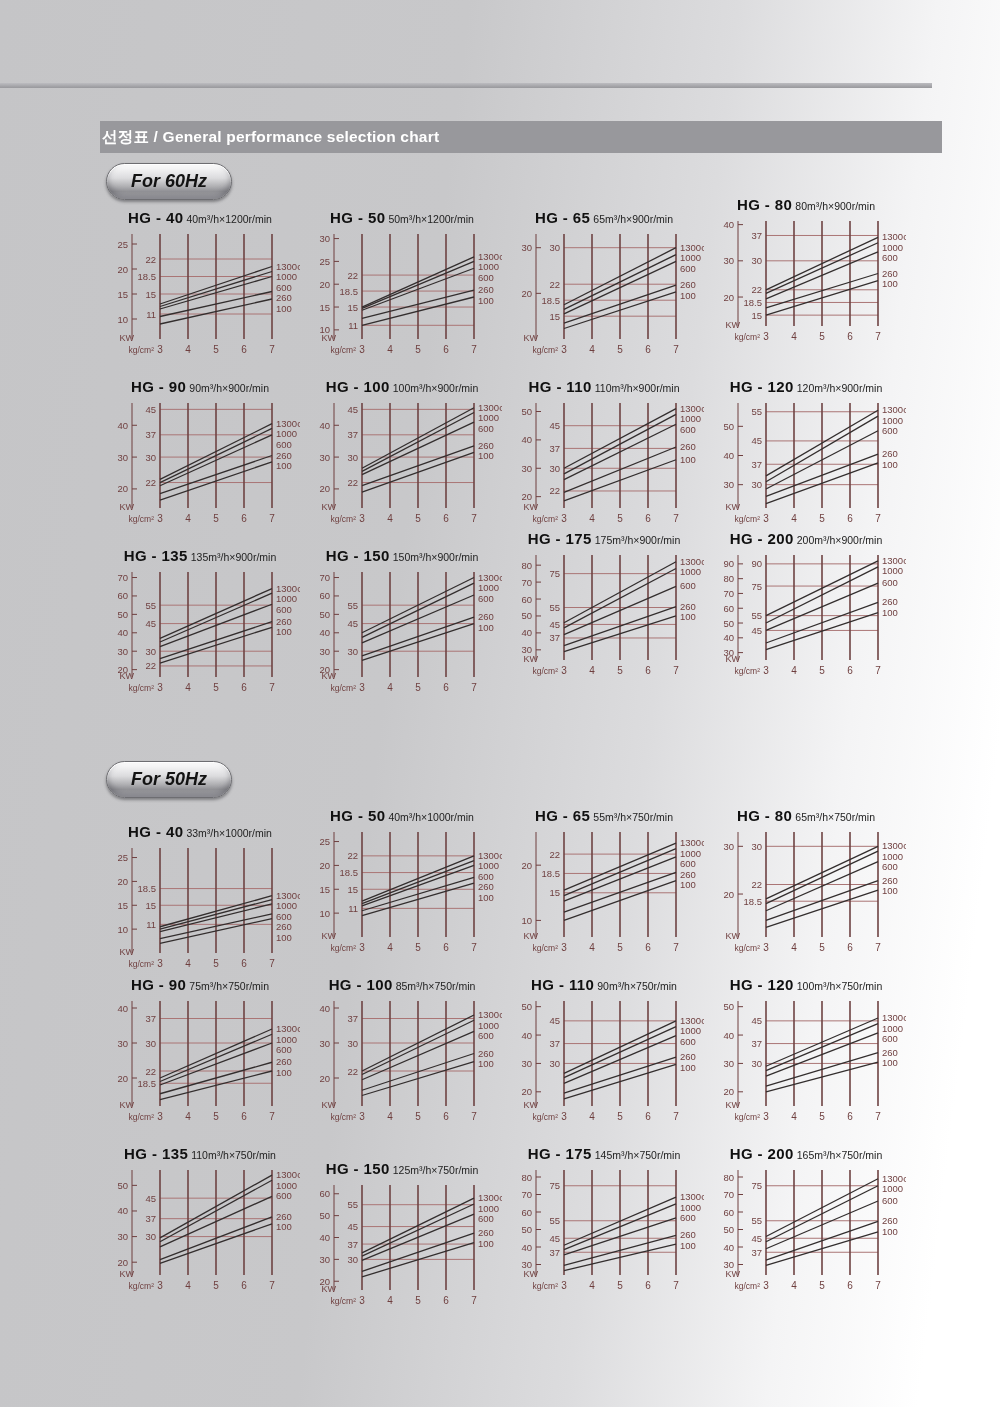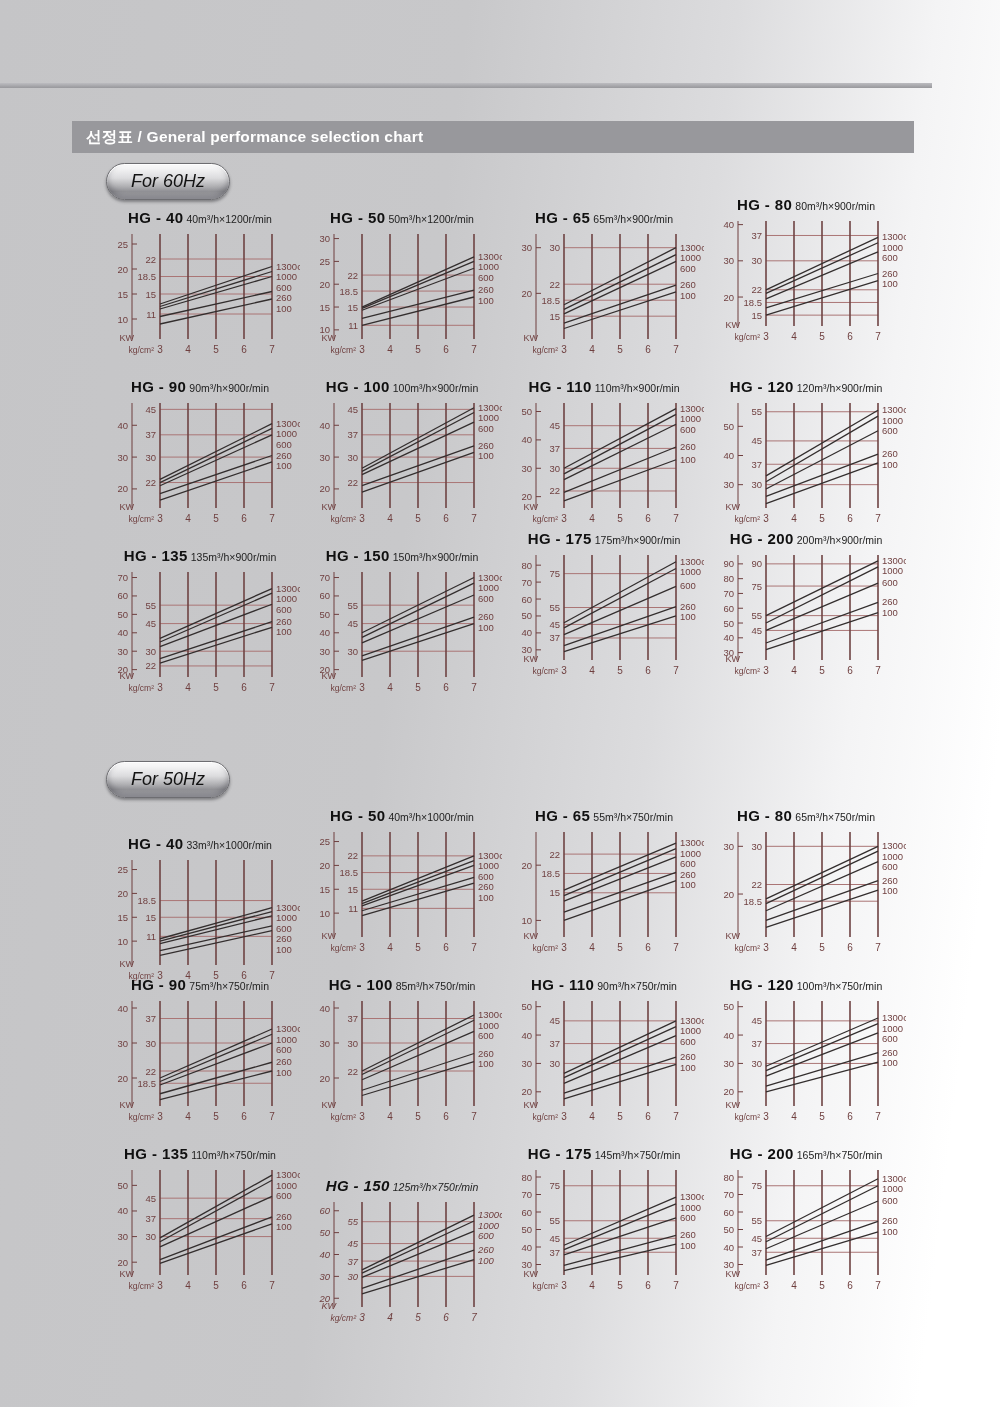--- a/index.html
+++ b/index.html
@@ -3,43 +3,43 @@
 <meta charset="utf-8">
 <style>
   html,body{margin:0;padding:0;background:#fff;}
   .page{
     position:relative;width:1000px;height:1407px;overflow:hidden;
     background:linear-gradient(97deg,#c5c5c7 0%,#c8c8ca 40%,#dcdcde 63%,#f4f4f5 80%,#ffffff 93%);
     font-family:"Liberation Sans",sans-serif;
   }
   .top-rule{position:absolute;left:0;top:83px;width:932px;height:5px;
     background:linear-gradient(180deg,#bcbcc0,#98989c);}
-  .title-bar{position:absolute;left:72px;top:121px;width:842px;height:32px;
+  .title-bar{position:absolute;left:100px;top:121px;width:842px;height:32px;
     background:#98989c;color:#ffffff;font-size:15.5px;line-height:32px;
-    padding-left:14px;box-sizing:border-box;font-weight:bold;letter-spacing:.2px;}
+    padding-left:2px;box-sizing:border-box;font-weight:bold;letter-spacing:.2px;}
   .section{position:absolute;left:100px;width:812px;}
   .sec-60{top:163px;}
   .sec-50{top:761px;}
   .badge{
     display:inline-block;margin-left:6px;padding:7px 24px;border-radius:20px;
-    font-size:18px;font-weight:normal;font-style:italic;color:#131313;
+    font-size:18px;font-weight:bold;font-style:italic;color:#131313;
     background:linear-gradient(180deg,#ffffff 0%,#dcdcde 40%,#96969a 78%,#bebec2 100%);
     border:1px solid #6d6d71;
     box-shadow:0 2px 3px rgba(40,40,45,.45), inset 0 1px 1px #ffffff, inset 0 -4px 6px rgba(70,70,78,.5);
   }
   .chart-grid{display:grid;grid-template-columns:repeat(4,202px);grid-auto-rows:169px;margin-top:8px;}
   .chart{width:200px;}
   .chart-title{text-align:center;font-size:10.5px;color:#222;white-space:nowrap;height:19px;line-height:19px;}
   .chart-title .model{font-size:15px;font-weight:bold;color:#101010;letter-spacing:.4px;margin-right:3px;}
   svg.plot{display:block;}
   
   .sec-60 .chart:nth-child(4){margin-top:-13px;}
   .sec-60 .chart:nth-child(11),.sec-60 .chart:nth-child(12){margin-top:-17px;}
-  .sec-50 .chart:nth-child(1){margin-top:28px;}
-  .sec-50 .chart:nth-child(10){margin-top:32px;font-style:italic;}
+  .sec-50 .chart:nth-child(1){margin-top:16px;}
+  .sec-50 .chart:nth-child(10){margin-top:15px;}
 </style>
 </head>
 <body>
 
 <div class="page">
   <div class="top-rule"></div>
   <div class="title-bar">선정표 / General performance selection chart</div>
 
   <div class="section sec-60">
     <div class="badge">For 60Hz</div>

